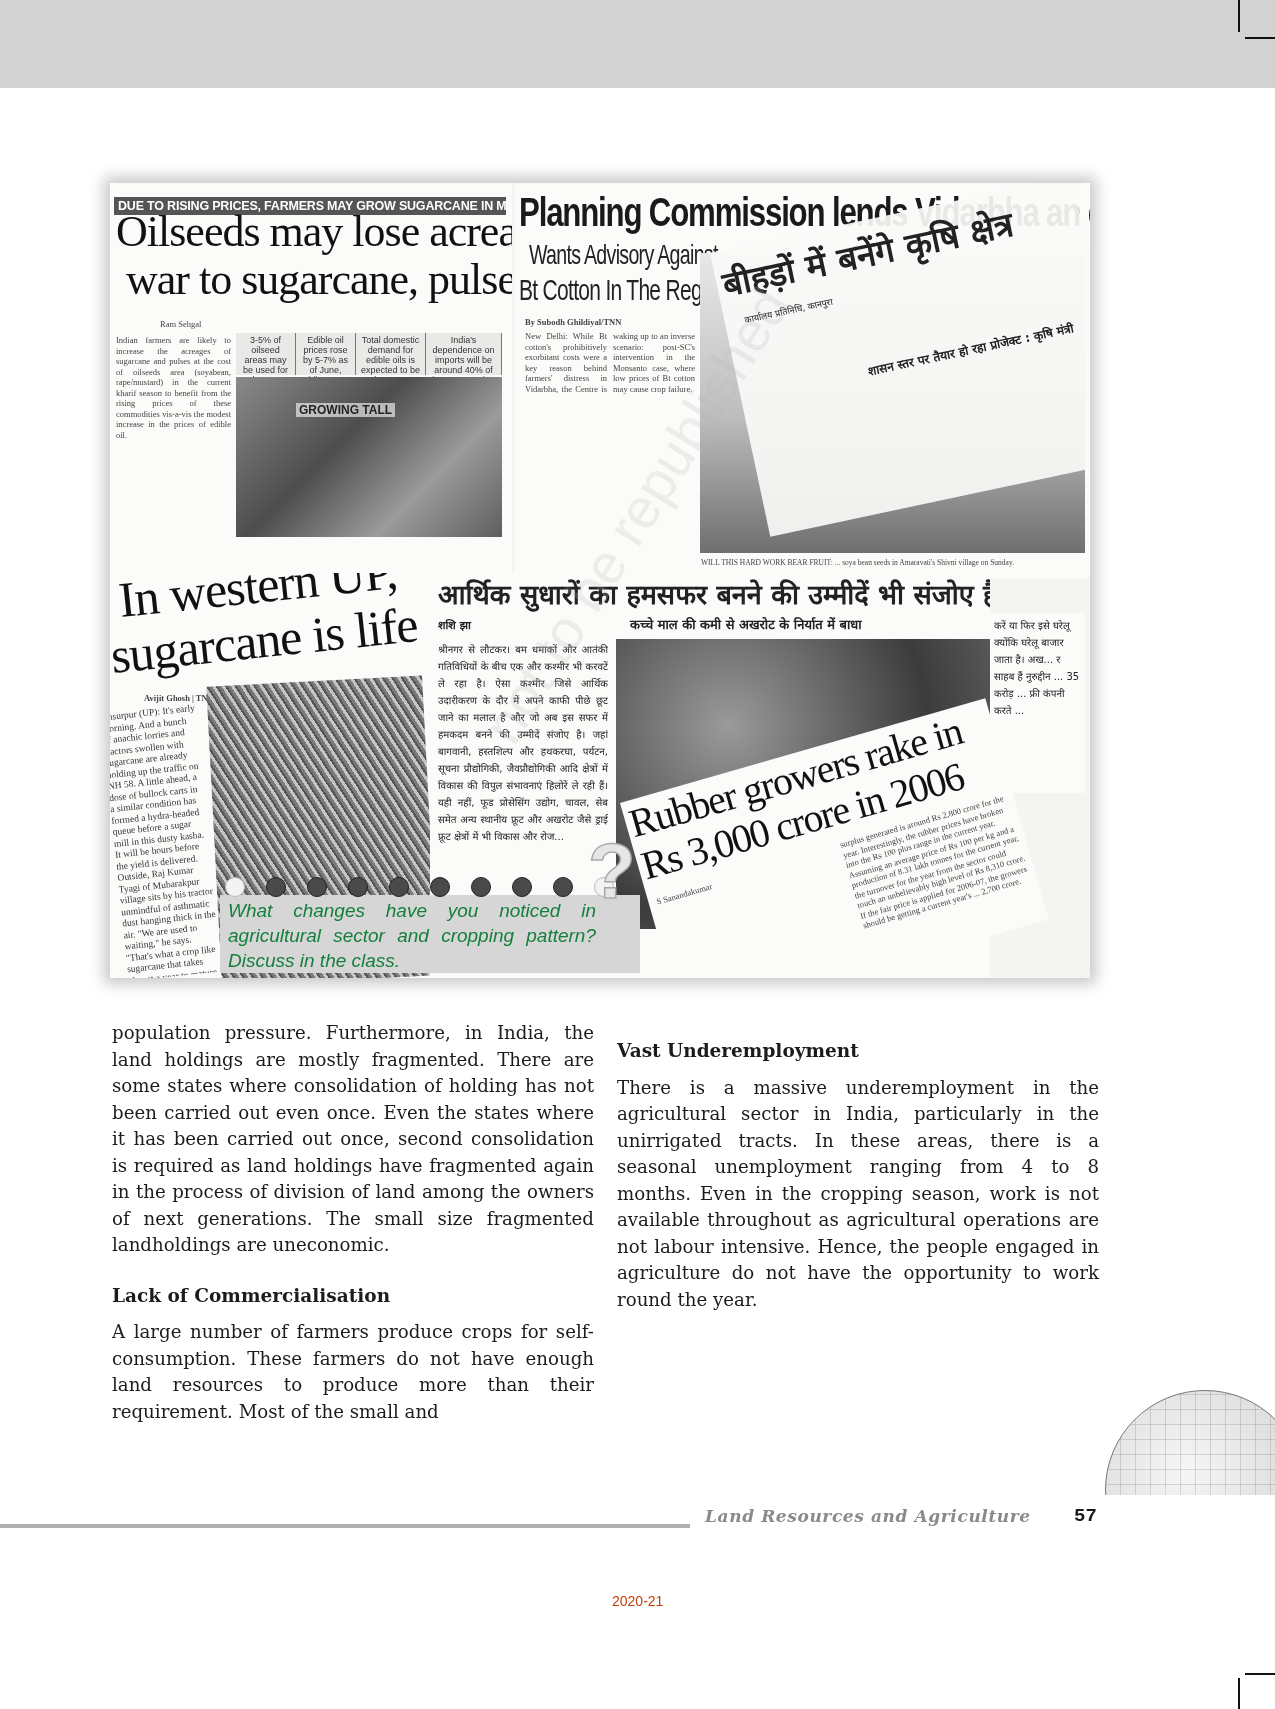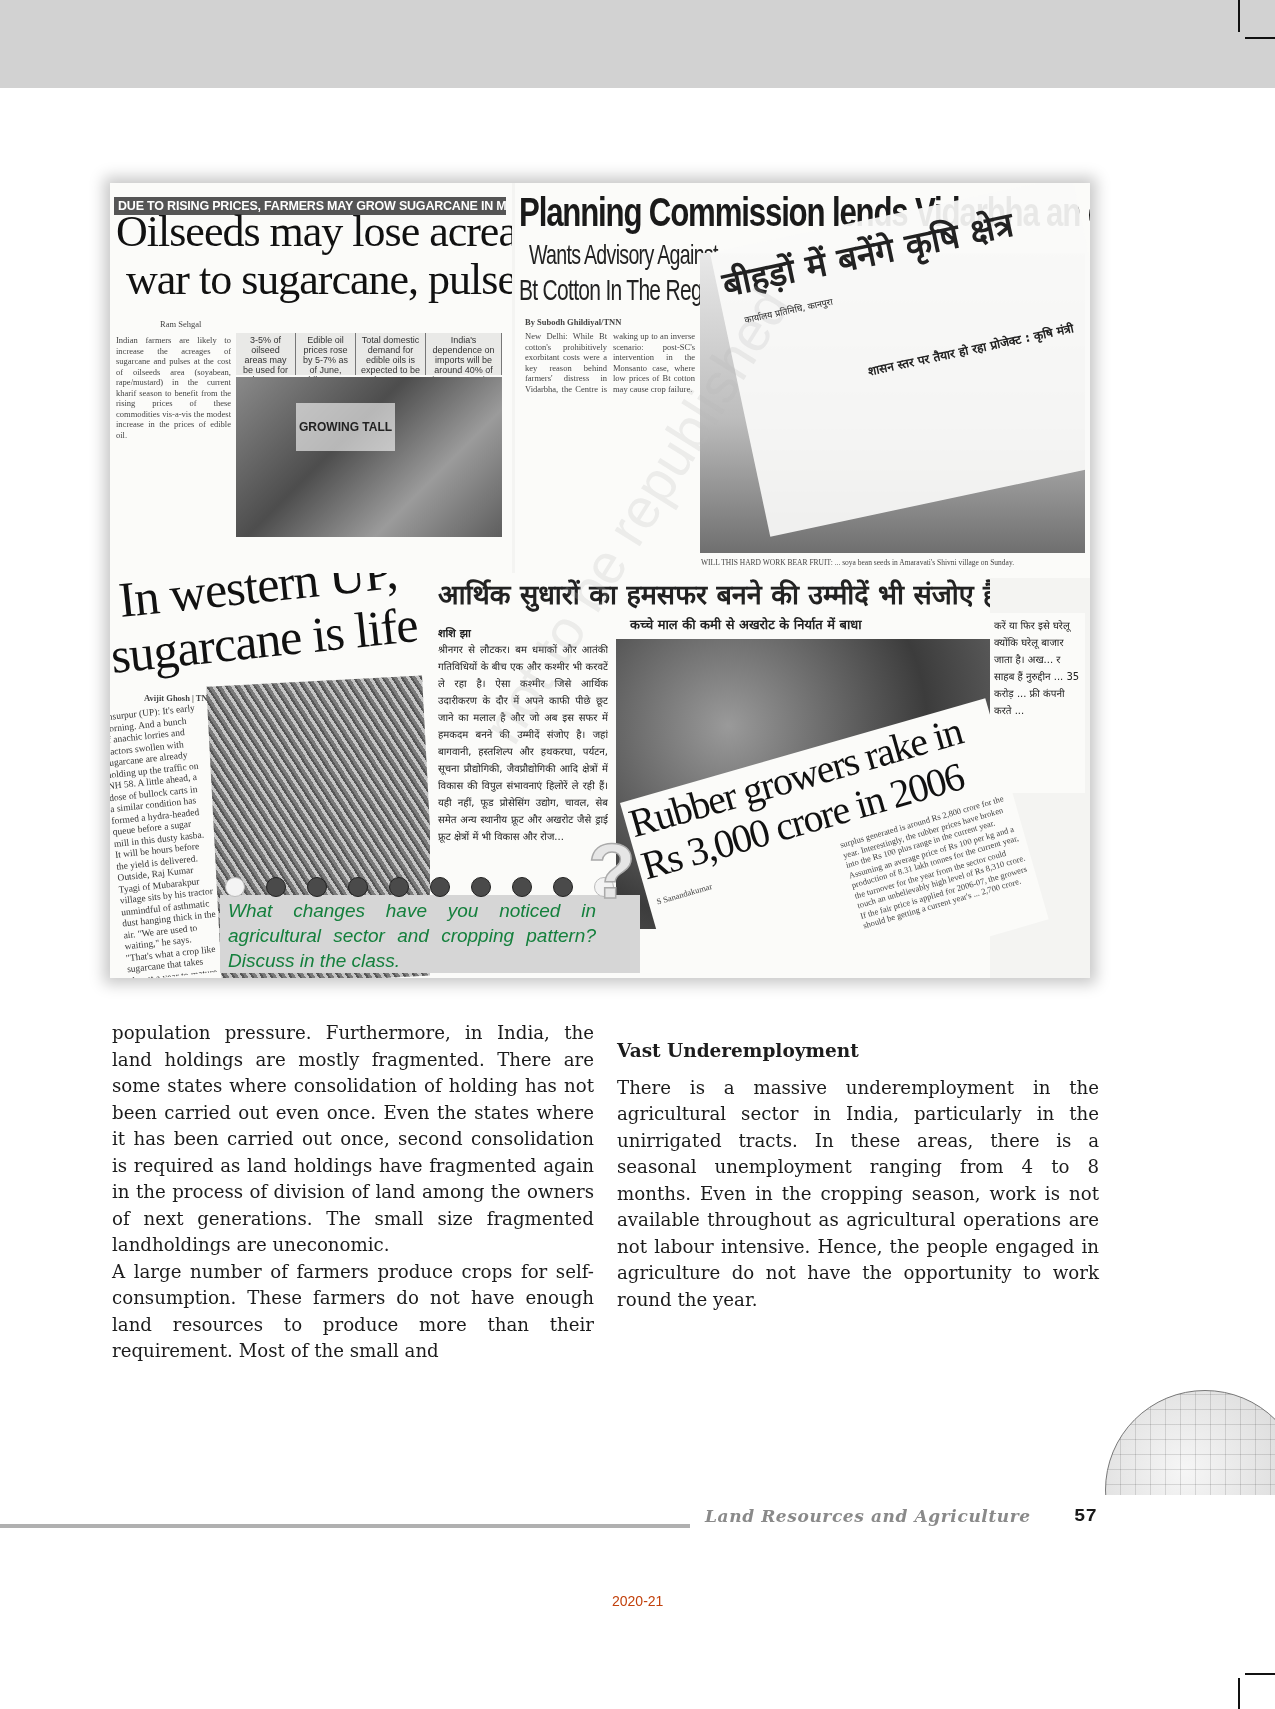--- a/index.html
+++ b/index.html
@@ -71,21 +71,21 @@
     <div class="banner">DUE TO RISING PRICES, FARMERS MAY GROW SUGARCANE IN MORE AREAS</div>
     <div class="hl-serif" style="position:absolute;left:6px;top:26px;font-size:44px;line-height:46px;white-space:nowrap;">Oilseeds may lose acreage</div>
     <div class="hl-serif" style="position:absolute;left:16px;top:74px;font-size:44px;line-height:46px;white-space:nowrap;">war to sugarcane, pulses</div>
     <div class="small-print" style="position:absolute;left:50px;top:136px;">Ram Sehgal</div>
     <div class="small-print" style="position:absolute;left:6px;top:152px;width:115px;height:236px;overflow:hidden;text-align:justify;">Indian farmers are likely to increase the acreages of sugarcane and pulses at the cost of oilseeds area (soyabean, rape/mustard) in the current kharif season to benefit from the rising prices of these commodities vis-a-vis the modest increase in the prices of edible oil.</div>
     <div class="fact-box" style="left:126px;width:60px;">3-5% of oilseed areas may be used for chana or wheat in winter</div>
     <div class="fact-box" style="left:186px;width:60px;">Edible oil prices rose by 5-7% as of June, while sugar, pulses rose by 25%</div>
     <div class="fact-box" style="left:246px;width:70px;">Total domestic demand for edible oils is expected to be about 12m tonnes in '06</div>
     <div class="fact-box" style="left:316px;width:76px;">India's dependence on imports will be around 40% of its consumption requirement</div>
     <div class="photo" style="left:126px;top:194px;width:266px;height:160px;"></div>
-    <div style="position:absolute;left:186px;top:220px;font-family:'Liberation Sans',sans-serif;font-weight:bold;font-size:12px;color:#222;background:rgba(255,255,255,0.6);padding:17px 3px;">GROWING TALL</div>
+    <div style="position:absolute;left:186px;top:220px;font-family:'Liberation Sans',sans-serif;font-weight:bold;font-size:12px;color:#222;background:rgba(255,255,255,0.6);padding:0 3px;">GROWING TALL</div>
   </div>
 
   <div class="clip" style="left:405px;top:0;width:575px;height:395px;">
     <div class="hl-cond" style="position:absolute;left:4px;top:6px;font-size:40px;line-height:46px;white-space:nowrap;transform:scaleX(0.78);">Planning Commission lends Vidarbha an ear</div>
     <div style="position:absolute;left:14px;top:56px;font-family:'Liberation Sans',sans-serif;font-size:28px;color:#222;white-space:nowrap;transform:scaleX(0.7);transform-origin:left top;letter-spacing:-1px;">Wants Advisory Against</div>
     <div style="position:absolute;left:4px;top:90px;font-family:'Liberation Sans',sans-serif;font-size:30px;color:#222;white-space:nowrap;transform:scaleX(0.7);transform-origin:left top;letter-spacing:-1px;">Bt Cotton In The Region</div>
     <div class="small-print" style="position:absolute;left:10px;top:134px;font-weight:bold;">By Subodh Ghildiyal/TNN</div>
     <div class="small-print" style="position:absolute;left:10px;top:148px;width:170px;height:240px;overflow:hidden;text-align:justify;column-count:2;column-gap:6px;">New Delhi: While Bt cotton's prohibitively exorbitant costs were a key reason behind farmers' distress in Vidarbha, the Centre is waking up to an inverse scenario: post-SC's intervention in the Monsanto case, where low prices of Bt cotton may cause crop failure.</div>
     <div class="photo" style="left:185px;top:70px;width:385px;height:300px;background:linear-gradient(180deg,#e8e8e8 0%,#bdbdbd 55%,#6f6f6f 100%);"></div>
     <div class="small-print" style="position:absolute;left:186px;top:375px;width:385px;font-size:7.5px;font-weight:normal;white-space:nowrap;overflow:hidden;">WILL THIS HARD WORK BEAR FRUIT: ... soya bean seeds in Amaravati's Shivni village on Sunday.</div>
@@ -100,21 +100,21 @@
   <div class="clip" style="left:0;top:390px;width:320px;height:405px;">
     <div class="hl-serif" style="position:absolute;left:12px;top:-2px;font-size:50px;white-space:nowrap;transform:rotate(-6deg);transform-origin:left bottom;">In western UP,</div>
     <div class="hl-serif" style="position:absolute;left:4px;top:54px;font-size:50px;white-space:nowrap;transform:rotate(-6deg);transform-origin:left bottom;">sugarcane is life</div>
     <div class="small-print" style="position:absolute;left:34px;top:120px;font-weight:bold;">Avijit Ghosh | TNN</div>
     <div class="small-print" style="position:absolute;left:4px;top:134px;width:95px;height:270px;overflow:hidden;font-size:9.5px;line-height:11.5px;color:#333;transform:rotate(-6deg);">...nsurpur (UP): It's early morning. And a bunch of anachic lorries and tractors swollen with sugarcane are already holding up the traffic on NH 58. A little ahead, a dose of bullock carts in a similar condition has formed a hydra-headed queue before a sugar mill in this dusty kasba. It will be hours before the yield is delivered. Outside, Raj Kumar Tyagi of Mubarakpur village sits by his tractor unmindful of asthmatic dust hanging thick in the air. "We are used to waiting," he says. "That's what a crop like sugarcane that takes almost a year to mature ... farmers." The wait, from ... counts, has been ... "This year, the qua... quantity is good," sa...</div>
     <div class="photo" style="left:104px;top:108px;width:216px;height:300px;transform:rotate(-3deg);background:repeating-linear-gradient(60deg,#7a7a7a 0 3px,#c5c5c5 3px 6px,#555 6px 8px);"></div>
   </div>
 
   <div class="clip" style="left:320px;top:390px;width:560px;height:405px;">
     <div class="hindi" style="position:absolute;left:8px;top:2px;font-size:27px;font-weight:bold;white-space:nowrap;">आर्थिक सुधारों का हमसफर बनने की उम्मीदें भी संजोए है</div>
-    <div class="hindi" style="position:absolute;left:8px;top:44px;font-size:11px;font-weight:bold;margin-top:8px;">शशि झा</div>
+    <div class="hindi" style="position:absolute;left:8px;top:44px;font-size:11px;font-weight:bold;">शशि झा</div>
     <div class="hindi" style="position:absolute;left:200px;top:42px;font-size:13px;font-weight:bold;white-space:nowrap;">कच्चे माल की कमी से अखरोट के निर्यात में बाधा</div>
     <div class="hindi" style="position:absolute;left:8px;top:68px;width:170px;height:230px;overflow:hidden;font-size:10px;line-height:17px;text-align:justify;">श्रीनगर से लौटकर। बम धमाकों और आतंकी गतिविधियों के बीच एक और कश्मीर भी करवटें ले रहा है। ऐसा कश्मीर जिसे आर्थिक उदारीकरण के दौर में अपने काफी पीछे छूट जाने का मलाल है और जो अब इस सफर में हमकदम बनने की उम्मीदें संजोए है। जहां बागवानी, हस्तशिल्प और हथकरघा, पर्यटन, सूचना प्रौद्योगिकी, जैवप्रौद्योगिकी आदि क्षेत्रों में विकास की विपुल संभावनाएं हिलोरें ले रही हैं। यही नहीं, फूड प्रोसेसिंग उद्योग, चावल, सेब समेत अन्य स्थानीय फ्रूट और अखरोट जैसे ड्राई फ्रूट क्षेत्रों में भी विकास और रोज...</div>
     <div class="photo" style="left:186px;top:66px;width:374px;height:290px;background:radial-gradient(circle at 30% 30%,#9a9a9a,#3c3c3c 60%,#6b6b6b);"></div>
   </div>
 
   <div class="clip" style="left:510px;top:620px;width:380px;height:230px;transform:rotate(-16deg);transform-origin:left top;">
     <div class="hl-serif" style="position:absolute;left:4px;top:0;font-size:40px;white-space:nowrap;letter-spacing:-1.5px;">Rubber growers rake in</div>
     <div class="hl-serif" style="position:absolute;left:4px;top:44px;font-size:40px;white-space:nowrap;letter-spacing:-1.5px;">Rs 3,000 crore in 2006</div>
     <div class="small-print" style="position:absolute;left:8px;top:100px;">S Sanandakumar</div>
     <div class="small-print" style="position:absolute;left:200px;top:96px;width:175px;height:110px;overflow:hidden;">surplus generated is around Rs 2,800 crore for the year. Interestingly, the rubber prices have broken into the Rs 100 plus range in the current year. Assuming an average price of Rs 100 per kg and a production of 8.31 lakh tonnes for the current year, the turnover for the year from the sector could touch an unbelievably high level of Rs 8,310 crore. If the fair price is applied for 2006-07, the growers should be getting a current year's ... 2,700 crore.</div>
@@ -138,20 +138,21 @@
   <div class="dot"></div>
   <div class="dot light"></div>
 </div>
 <div class="q-text">What changes have you noticed in agricultural sector and cropping pattern? Discuss in the class.</div>
 <div class="q-mark">?</div>
 
 <div class="watermark">not to be republished</div>
 
 <div class="col col-left">
   <p>population pressure. Furthermore, in India, the land holdings are mostly fragmented. There are some states where consolidation of holding has not been carried out even once. Even the states where it has been carried out once, second consolidation is required as land holdings have fragmented again in the process of division of land among the owners of next generations. The small size fragmented landholdings are uneconomic.</p>
+  <h3 style="margin-top:24px;margin-bottom:10px;">Lack of Commercialisation</h3>
   <p>A large number of farmers produce crops for self-consumption. These farmers do not have enough land resources to produce more than their requirement. Most of the small and</p>
 </div>
 <div class="col col-right">
   <h3 style="margin-top:18px;margin-bottom:10px;">Vast Underemployment</h3>
   <p>There is a massive underemployment in the agricultural sector in India, particularly in the unirrigated tracts. In these areas, there is a seasonal unemployment ranging from 4 to 8 months. Even in the cropping season, work is not available throughout as agricultural operations are not labour intensive. Hence, the people engaged in agriculture do not have the opportunity to work round the year.</p>
 </div>
 
 <div class="globe-clip">
   <div class="globe" style="left:5px;top:5px;"></div>
 </div>

